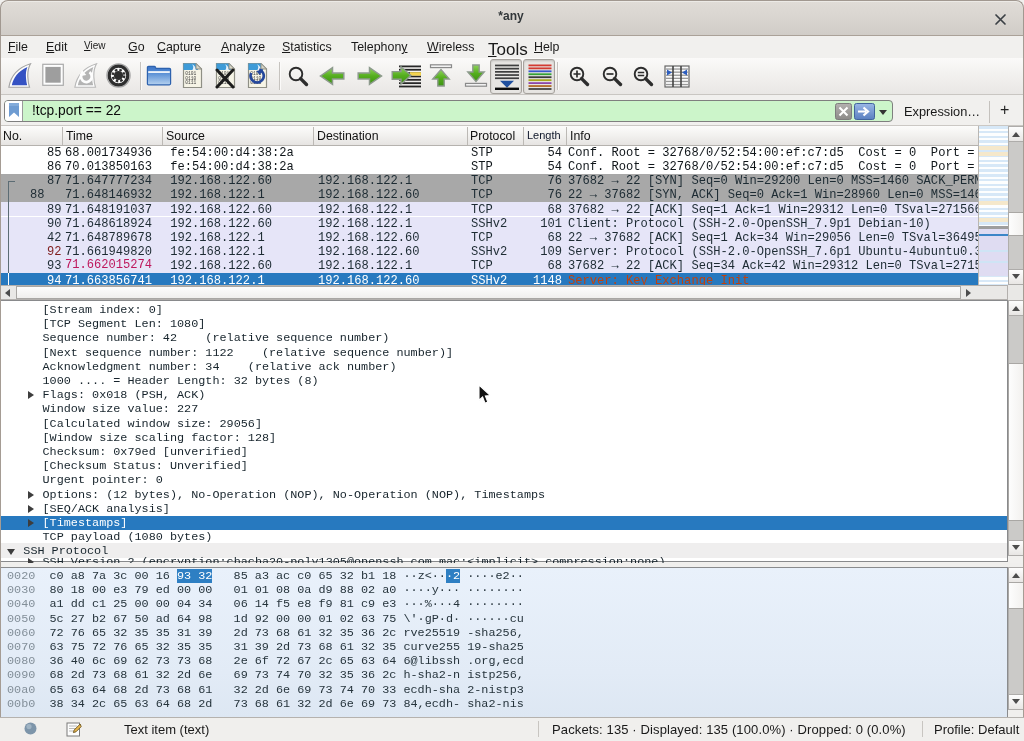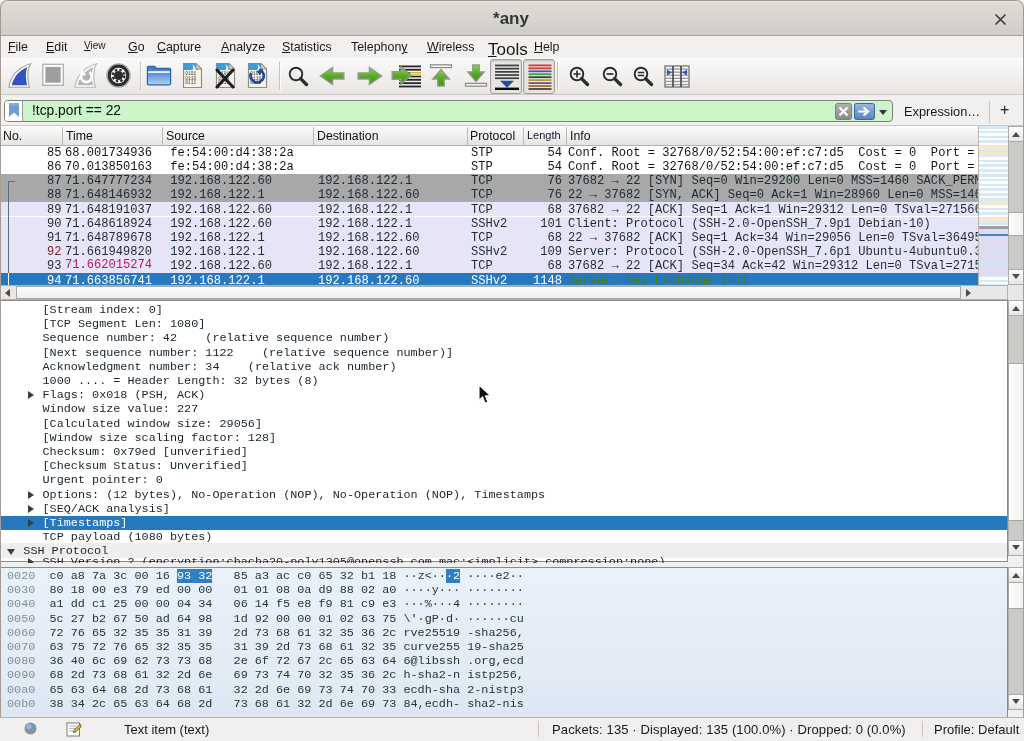--- a/index.html
+++ b/index.html
@@ -5,21 +5,21 @@
 html,body{width:1024px;height:741px;overflow:hidden}
 body{position:relative;background:#f1f0ee;font-family:"Liberation Sans",sans-serif}
 .ab{position:absolute}
 .mono{font-family:"Liberation Mono",monospace;font-size:11.8px;white-space:pre;line-height:14.2px;color:#17242c}
 .monoL{font-family:"Liberation Mono",monospace;font-size:12.1px;white-space:pre;line-height:14.2px}
 .sans{font-family:Liberation Sans, sans-serif}
 .tri{width:0;height:0;position:absolute}
 </style></head><body>
 
 <div class="ab" style="left:0;top:0;width:1024px;height:36px;background:linear-gradient(180deg,#e0dcd7 0%,#d8d4cf 55%,#d0ccc7 100%);border:1px solid #a19890;border-bottom:1px solid #aaa198;border-radius:8px 8px 0 0;box-shadow:inset 0 1px 0 #eceae6"></div>
-<div class="ab" style="left:0;top:9px;width:1022px;text-align:center;font-weight:bold;font-size:17px;color:#32373a">*any</div>
+<div class="ab" style="left:0;top:9px;width:1022px;text-align:center;font-weight:bold;font-size:12px;color:#32373a">*any</div>
 <svg class="ab" style="left:994px;top:13px" width="13" height="13" viewBox="0 0 13 13">
     <path d="M2,2 L11,11 M11,2 L2,11" stroke="#3b4045" stroke-width="1.7" stroke-linecap="round"></path>
   </svg>
 
 <div class="ab" style="left:1px;top:36px;width:1022px;height:22px;background:#f1f0ee"></div>
 <div class="ab sans" style="left:8px;top:40px;font-size:12.4px;color:#1a1a1a"><u>F</u>ile</div>
 <div class="ab sans" style="left:46px;top:40px;font-size:12.4px;color:#1a1a1a"><u>E</u>dit</div>
 <div class="ab sans" style="left:84px;top:40px;font-size:10px;color:#1a1a1a"><u>V</u>iew</div>
 <div class="ab sans" style="left:128px;top:40px;font-size:12.4px;color:#1a1a1a"><u>G</u>o</div>
 <div class="ab sans" style="left:157px;top:40px;font-size:12.4px;color:#1a1a1a"><u>C</u>apture</div>
@@ -238,21 +238,21 @@
 <div class="ab monoL" style="left:568px;top:159.9px;width:410px;overflow:hidden;color:#10161a">Conf. Root = 32768/0/52:54:00:ef:c7:d5  Cost = 0  Port = 0x8005</div>
 <div class="ab" style="left:0;top:173.9px;width:978px;height:14.2px;background:#a8a8a8"></div>
 <div class="ab monoL" style="left:30px;top:174.1px;width:31.5px;text-align:right;color:#1d2b33">87</div>
 <div class="ab monoL" style="left:64.9px;top:174.1px;color:#1d2b33">71.647777234</div>
 <div class="ab monoL" style="left:170.3px;top:174.1px;color:#1d2b33">192.168.122.60</div>
 <div class="ab monoL" style="left:318px;top:174.1px;color:#1d2b33">192.168.122.1</div>
 <div class="ab monoL" style="left:471px;top:174.1px;color:#1d2b33">TCP</div>
 <div class="ab monoL" style="left:490px;top:174.1px;width:72px;text-align:right;color:#1d2b33">76</div>
 <div class="ab monoL" style="left:568px;top:174.1px;width:410px;overflow:hidden;color:#1d2b33">37682 → 22 [SYN] Seq=0 Win=29200 Len=0 MSS=1460 SACK_PERM=1 TSv</div>
 <div class="ab" style="left:0;top:188.1px;width:978px;height:14.2px;background:#a8a8a8"></div>
-<div class="ab monoL" style="left:30px;top:188.3px;width:31.5px;text-align:right;color:#1d2b33">88</div>
+<div class="ab monoL" style="left:30px;top:188.3px;width:31.5px;text-align:left;color:#1d2b33">88</div>
 <div class="ab monoL" style="left:64.9px;top:188.3px;color:#1d2b33">71.648146932</div>
 <div class="ab monoL" style="left:170.3px;top:188.3px;color:#1d2b33">192.168.122.1</div>
 <div class="ab monoL" style="left:318px;top:188.3px;color:#1d2b33">192.168.122.60</div>
 <div class="ab monoL" style="left:471px;top:188.3px;color:#1d2b33">TCP</div>
 <div class="ab monoL" style="left:490px;top:188.3px;width:72px;text-align:right;color:#1d2b33">76</div>
 <div class="ab monoL" style="left:568px;top:188.3px;width:410px;overflow:hidden;color:#1d2b33">22 → 37682 [SYN, ACK] Seq=0 Ack=1 Win=28960 Len=0 MSS=1460 SACK</div>
 <div class="ab" style="left:0;top:202.3px;width:978px;height:14.2px;background:#e6e5f8"></div>
 <div class="ab monoL" style="left:30px;top:202.5px;width:31.5px;text-align:right;color:#1d2b33">89</div>
 <div class="ab monoL" style="left:64.9px;top:202.5px;color:#1d2b33">71.648191037</div>
 <div class="ab monoL" style="left:170.3px;top:202.5px;color:#1d2b33">192.168.122.60</div>
@@ -262,21 +262,21 @@
 <div class="ab monoL" style="left:568px;top:202.5px;width:410px;overflow:hidden;color:#1d2b33">37682 → 22 [ACK] Seq=1 Ack=1 Win=29312 Len=0 TSval=2715667895 T</div>
 <div class="ab" style="left:0;top:216.5px;width:978px;height:14.2px;background:#e6e5f8"></div>
 <div class="ab monoL" style="left:30px;top:216.7px;width:31.5px;text-align:right;color:#1d2b33">90</div>
 <div class="ab monoL" style="left:64.9px;top:216.7px;color:#1d2b33">71.648618924</div>
 <div class="ab monoL" style="left:170.3px;top:216.7px;color:#1d2b33">192.168.122.60</div>
 <div class="ab monoL" style="left:318px;top:216.7px;color:#1d2b33">192.168.122.1</div>
 <div class="ab monoL" style="left:471px;top:216.7px;color:#1d2b33">SSHv2</div>
 <div class="ab monoL" style="left:490px;top:216.7px;width:72px;text-align:right;color:#1d2b33">101</div>
 <div class="ab monoL" style="left:568px;top:216.7px;width:410px;overflow:hidden;color:#1d2b33">Client: Protocol (SSH-2.0-OpenSSH_7.9p1 Debian-10)</div>
 <div class="ab" style="left:0;top:230.7px;width:978px;height:14.2px;background:#e6e5f8"></div>
-<div class="ab monoL" style="left:30px;top:230.9px;width:31.5px;text-align:right;color:#1d2b33">91</div>
+<div class="ab monoL" style="left:30px;top:230.9px;width:31.5px;text-align:right;color:#1d2b33">42</div>
 <div class="ab monoL" style="left:64.9px;top:230.9px;color:#1d2b33">71.648789678</div>
 <div class="ab monoL" style="left:170.3px;top:230.9px;color:#1d2b33">192.168.122.1</div>
 <div class="ab monoL" style="left:318px;top:230.9px;color:#1d2b33">192.168.122.60</div>
 <div class="ab monoL" style="left:471px;top:230.9px;color:#1d2b33">TCP</div>
 <div class="ab monoL" style="left:490px;top:230.9px;width:72px;text-align:right;color:#1d2b33">68</div>
 <div class="ab monoL" style="left:568px;top:230.9px;width:410px;overflow:hidden;color:#1d2b33">22 → 37682 [ACK] Seq=1 Ack=34 Win=29056 Len=0 TSval=3649551577 </div>
 <div class="ab" style="left:0;top:244.9px;width:978px;height:14.2px;background:#e6e5f8"></div>
 <div class="ab monoL" style="left:30px;top:245.1px;width:31.5px;text-align:right;color:#7f1d1d">92</div>
 <div class="ab monoL" style="left:64.9px;top:245.1px;color:#1d2b33">71.661949820</div>
 <div class="ab monoL" style="left:170.3px;top:245.1px;color:#1d2b33">192.168.122.1</div>
@@ -292,21 +292,21 @@
 <div class="ab monoL" style="left:471px;top:259.3px;color:#1d2b33">TCP</div>
 <div class="ab monoL" style="left:490px;top:259.3px;width:72px;text-align:right;color:#1d2b33">68</div>
 <div class="ab monoL" style="left:568px;top:259.3px;width:410px;overflow:hidden;color:#1d2b33">37682 → 22 [ACK] Seq=34 Ack=42 Win=29312 Len=0 TSval=2715667910</div>
 <div class="ab" style="left:0;top:273.3px;width:978px;height:14.2px;background:#2779bf"></div>
 <div class="ab monoL" style="left:30px;top:273.5px;width:31.5px;text-align:right;color:#ffffff">94</div>
 <div class="ab monoL" style="left:64.9px;top:273.5px;color:#ffffff">71.663856741</div>
 <div class="ab monoL" style="left:170.3px;top:273.5px;color:#ffffff">192.168.122.1</div>
 <div class="ab monoL" style="left:318px;top:273.5px;color:#ffffff">192.168.122.60</div>
 <div class="ab monoL" style="left:471px;top:273.5px;color:#ffffff">SSHv2</div>
 <div class="ab monoL" style="left:490px;top:273.5px;width:72px;text-align:right;color:#ffffff">1148</div>
-<div class="ab monoL" style="left:568px;top:273.5px;width:410px;overflow:hidden;color:#4d7c0f">Server: Key Exchange Init</div>
+<div class="ab monoL" style="left:568px;top:273.5px;width:410px;overflow:hidden;color:#c2410c">Server: Key Exchange Init</div>
 <div class="ab" style="left:8px;top:180.5px;width:1px;height:92px;background:#5c6c74"></div>
 <div class="ab" style="left:8px;top:180.5px;width:7px;height:1px;background:#5c6c74"></div>
 <div class="ab" style="left:8px;top:272.5px;width:1px;height:14.5px;background:#fff"></div>
 <div class="ab" style="left:978px;top:126px;width:30px;height:159px;background:repeating-linear-gradient(180deg,#d7e8f7 0px,#d7e8f7 2.6px,#fdfefe 2.6px,#fdfefe 4.8px);border-left:1px solid #b9b6b2"></div>
 <div class="ab" style="left:979px;top:146px;width:29px;height:4.0px;background:#f5e8cb"></div>
 <div class="ab" style="left:979px;top:151.5px;width:29px;height:4.0px;background:#f5e8cb"></div>
 <div class="ab" style="left:979px;top:201px;width:29px;height:4.0px;background:#f5e8cb"></div>
 <div class="ab" style="left:979px;top:217.5px;width:29px;height:4.0px;background:#f5e8cb"></div>
 <div class="ab" style="left:979px;top:225.8px;width:29px;height:3.5px;background:#9e9e9e"></div>
 <div class="ab" style="left:979px;top:229.3px;width:29px;height:46.7px;background:#dfdcf2"></div>

